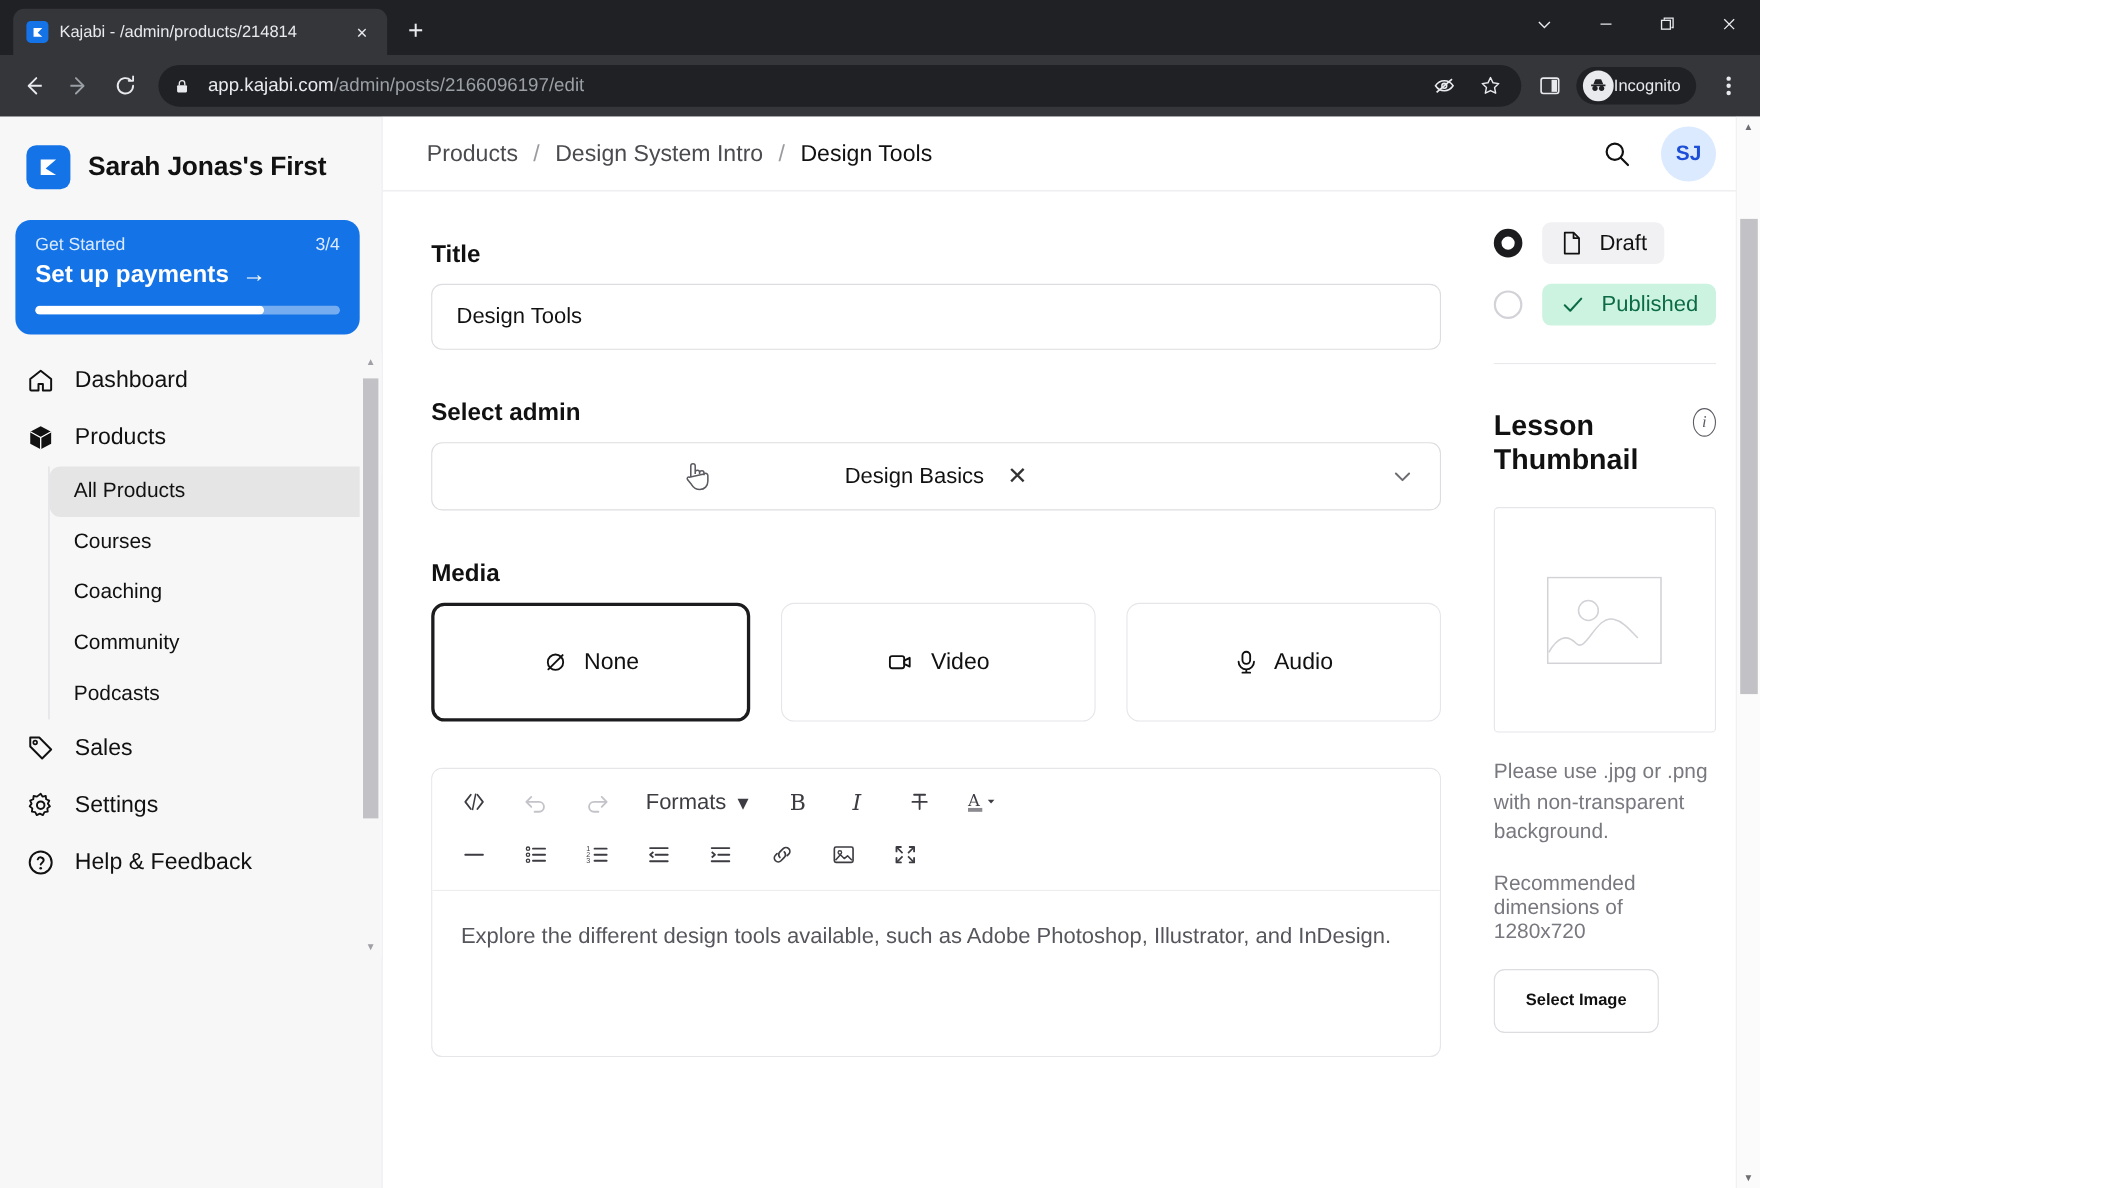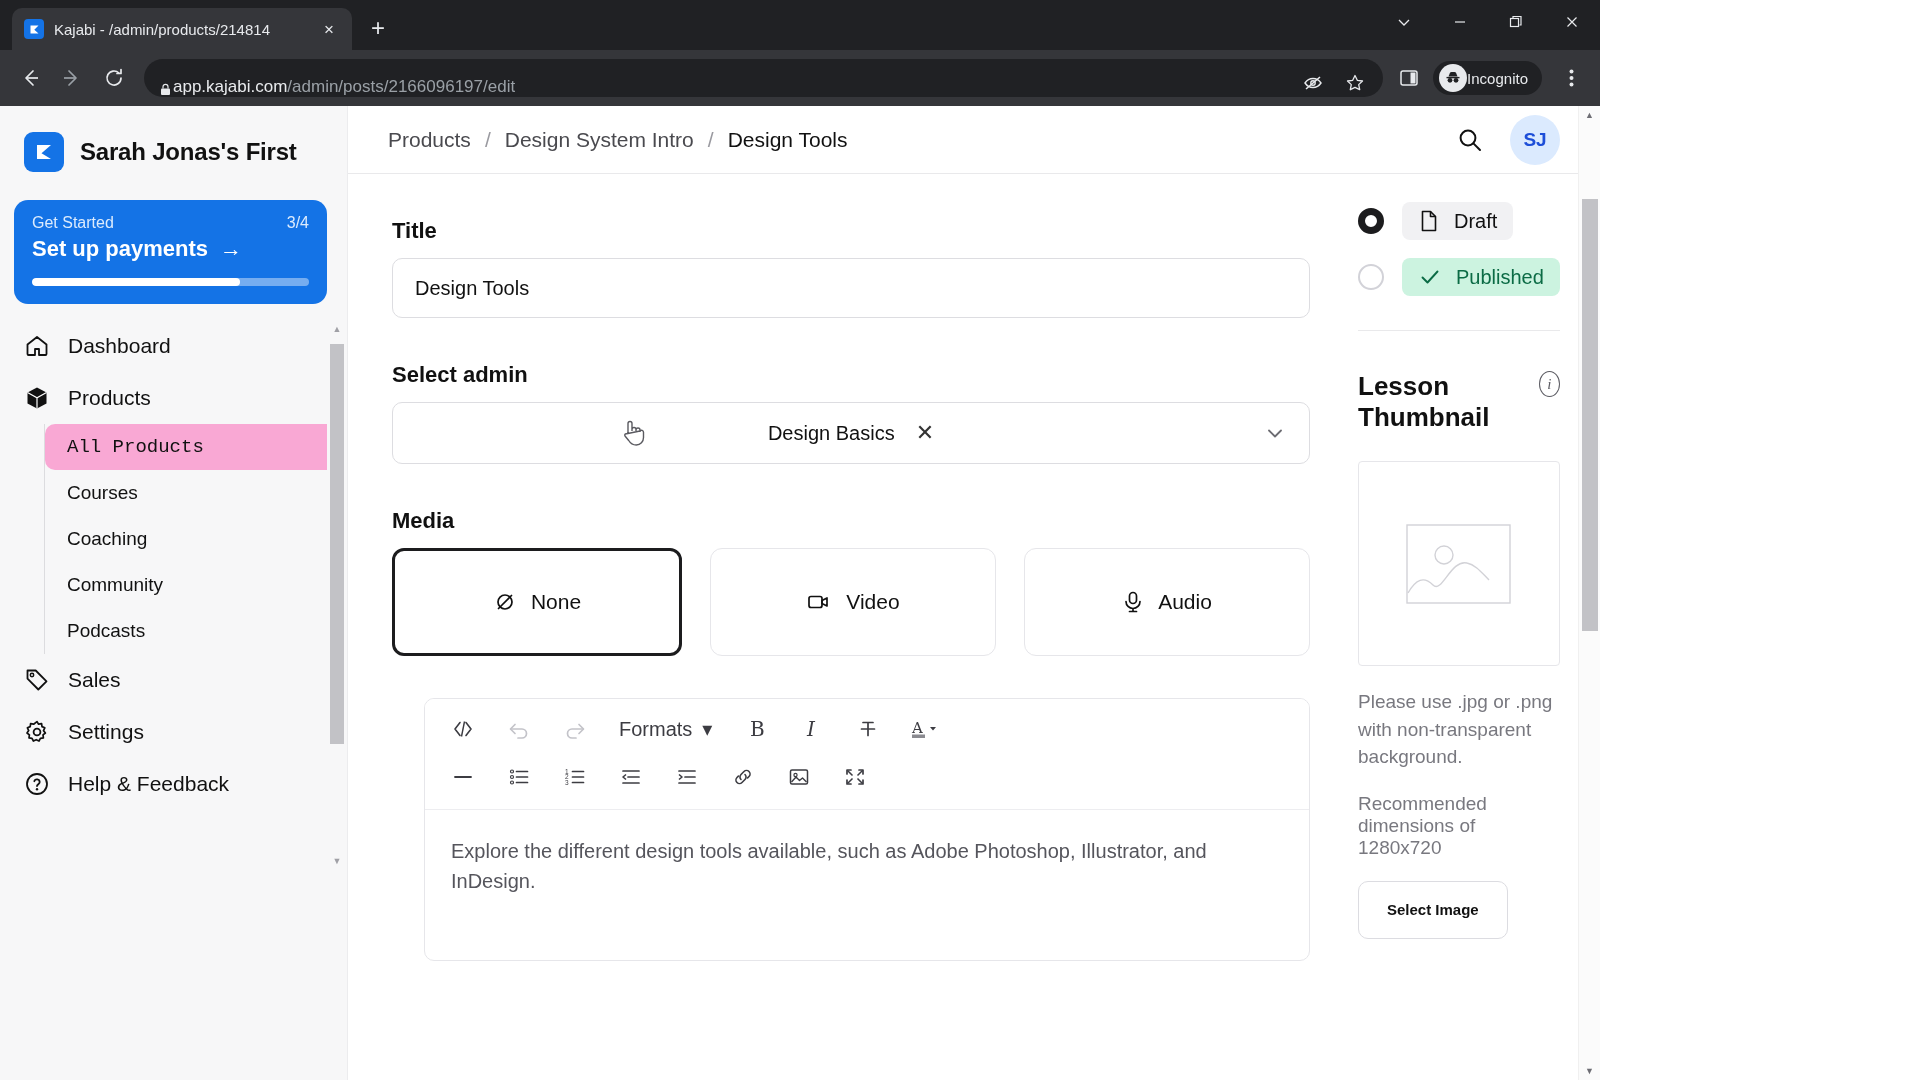--- a/index.html
+++ b/index.html
@@ -39,21 +39,21 @@
 
   .toolbar {
     height: 56px; background: #35363a; display: flex; align-items: center;
     padding: 0 12px; gap: 6px;
   }
   .navbtn { width: 36px; height: 36px; display:flex; align-items:center; justify-content:center;
     color: #e8eaed; border-radius: 50%; flex: none; }
   .navbtn.disabled { color: #9aa0a6; }
   .omnibox {
     flex: 1; height: 38px; background: #202124; border-radius: 19px;
-    display: flex; align-items: flex-end; padding: 0 14px; gap: 0; margin: 0 6px;
+    display: flex; align-items: center; padding: 0 14px; gap: 16px; margin: 0 6px;
   }
   .omni-url { font-size: 17px; color: #9aa0a6; white-space: nowrap; overflow: hidden; }
   .omni-url b { color: #e8eaed; font-weight: 400; }
   .omni-right { display:flex; align-items:center; gap: 14px; margin-left:auto; padding-left:10px;}
   .tb-icon { width: 28px; height:28px; display:flex; align-items:center; justify-content:center; color:#e8eaed; flex:none;}
   .incognito-pill {
     height: 34px; background: #202124; border-radius: 17px; display:flex; align-items:center;
     gap: 0; padding: 0 14px 0 6px; color:#e8eaed; font-size:15px; margin-left: 4px;
   }
   .incognito-av { width:28px;height:28px;border-radius:50%;background:#e8eaed;display:flex;align-items:center;justify-content:center;}
@@ -81,21 +81,21 @@
   .gs-count { font-size: 16px; color: #dcebfd; }
   .gs-title { font-size: 22px; font-weight: 700; margin-top: 4px; display:flex; align-items:center; gap:12px;}
   .gs-bar { margin-top: 16px; height: 8px; background: rgba(255,255,255,.42); border-radius: 5px; overflow:hidden;}
   .gs-bar-fill { height:100%; background:#fff; border-radius:5px; }
 
   .navlist { padding: 6px 0 0 0; overflow: hidden; }
   .navitem { display:flex; align-items:center; gap: 18px; padding: 13px 24px; color:#111; }
   .navitem .label { font-size: 21px; font-weight: 500; }
   .subnav { margin-left: 44px; border-left: 1.5px solid #dcdcdf; padding-left: 0; }
   .subitem { font-size: 19px; color: #111; padding: 12px 0 12px 22px; margin-left: 0; border-radius: 10px; }
-  .subitem.active { background: #f9a8d4; font-family: Liberation Mono, monospace; }
+  .subitem.active { background: #e5e5e5; }
 
   .sb-scroll { position:absolute; right: 0px; top: 215px; width: 20px; bottom: 210px;
     background: #f7f7f8; display:flex; flex-direction:column; align-items:center; }
   .sb-arrow { color:#a0a0a6; font-size: 9px; line-height: 1; padding: 4px 0; }
   .sb-track { flex:1; width: 14px; background:#f7f7f8; position:relative; }
   .sb-thumb { position:absolute; top: 6px; left:0; width: 14px; height: 400px; background:#c2c2c6; border-radius:0; }
 
   
   .main { flex: 1; display:flex; flex-direction: column; background:#fff; position:relative; overflow:hidden;}
   .topbar { height: 68px; display:flex; align-items:center; padding: 0 40px 0 40px; gap: 16px;
@@ -129,21 +129,21 @@
   .cursor-hand { position:absolute; left: 228px; top: 14px; }
 
   .media-row { display:flex; gap: 28px; }
   .media-btn {
     flex: 1; height: 108px; border:1.5px solid #e6e6ea; border-radius: 12px;
     display:flex; align-items:center; justify-content:center; gap: 14px;
     font-size: 21px; color:#111; background:#fff;
   }
   .media-btn.selected { border: 3px solid #1c1c1e; }
 
-  .editor { margin-top: 42px; border: 1.5px solid #e6e6ea; border-radius: 10px; overflow:hidden;margin-left:32px; }
+  .editor { margin-top: 42px; border: 1.5px solid #e6e6ea; border-radius: 10px; overflow:hidden; }
   .ed-toolbar { background:#fff; border-bottom: 1px solid #ededf0; padding: 6px 10px 8px 10px; }
   .ed-row { display:flex; align-items:center; }
   .ed-btn { width: 56px; height: 48px; display:flex; align-items:center; justify-content:center;
      color:#3c3c42; }
   .ed-btn.muted { color:#c3c3c9; }
   .ed-formats { display:flex; align-items:center; gap:10px; padding: 0 16px; height:48px; font-size:20px; color:#3c3c42;}
   .ed-body { padding: 26px 26px 30px 26px; font-size: 20px; line-height: 1.5; color:#55555c; min-height: 150px;}
 
   .rp-card { border-bottom: 1px solid #e9e9eb; padding: 24px 0 30px 0; }
   .status-row { display:flex; align-items:center; gap: 18px; padding: 4px 0; }

